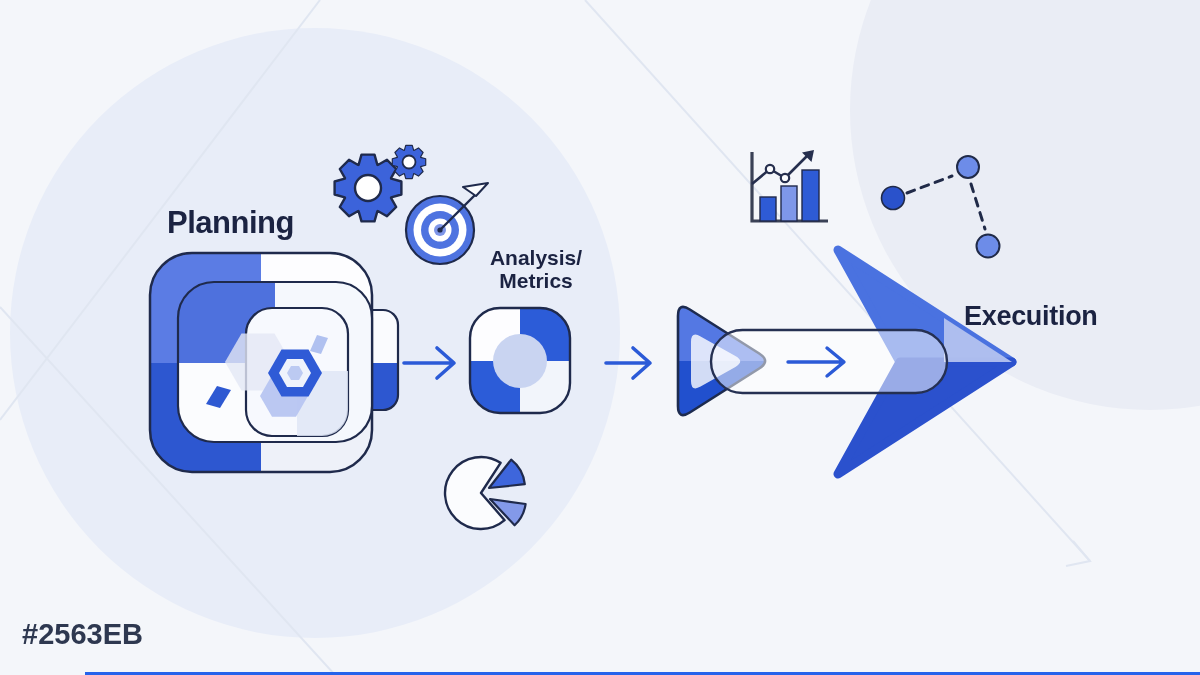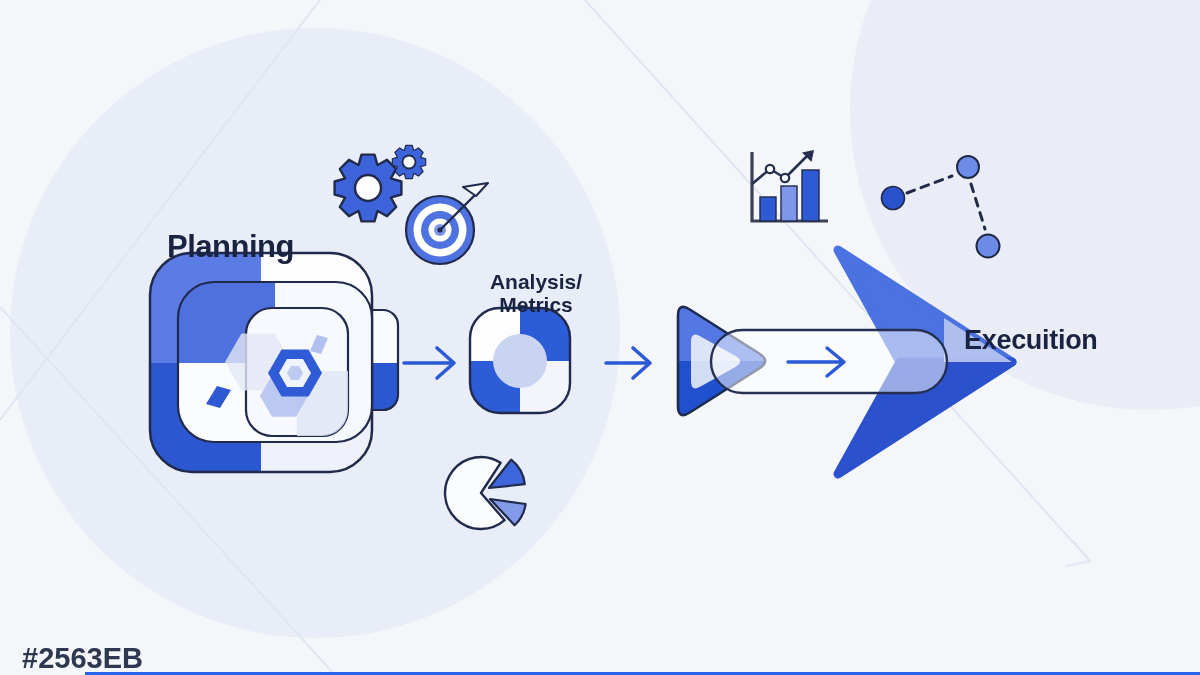--- a/index.html
+++ b/index.html
@@ -1,21 +1,21 @@
 <!DOCTYPE html>
 <html><head>
 <meta charset="utf-8">
 <style>
   html,body{margin:0;padding:0;background:#ffffff;}
   .canvas{
     position:relative;width:1200px;height:675px;overflow:hidden;
     background:#F4F6FA;font-family:"Liberation Sans",sans-serif;
   }
   .art{position:absolute;left:0;top:0;}
-  .label{position:absolute;color:#1B2342;white-space:nowrap;margin-top:24px;}
+  .label{position:absolute;color:#1B2342;white-space:nowrap;}
   .label-planning{left:167px;top:205px;font-size:31px;font-weight:700;letter-spacing:-0.5px;}
   .label-analysis{left:476px;top:246px;width:120px;text-align:center;font-size:21px;font-weight:600;line-height:23px;white-space:normal;}
   .label-execution{left:964px;top:301px;font-size:27px;font-weight:700;letter-spacing:-0.3px;}
   .label-hexcode{left:22px;top:618px;font-size:29px;font-weight:700;color:#2E3850;}
   .bottom-bar{position:absolute;left:85px;right:0;bottom:0;height:3px;background:#2563EB;}
 </style>
 </head>
 <body>
 
 <div class="canvas">

